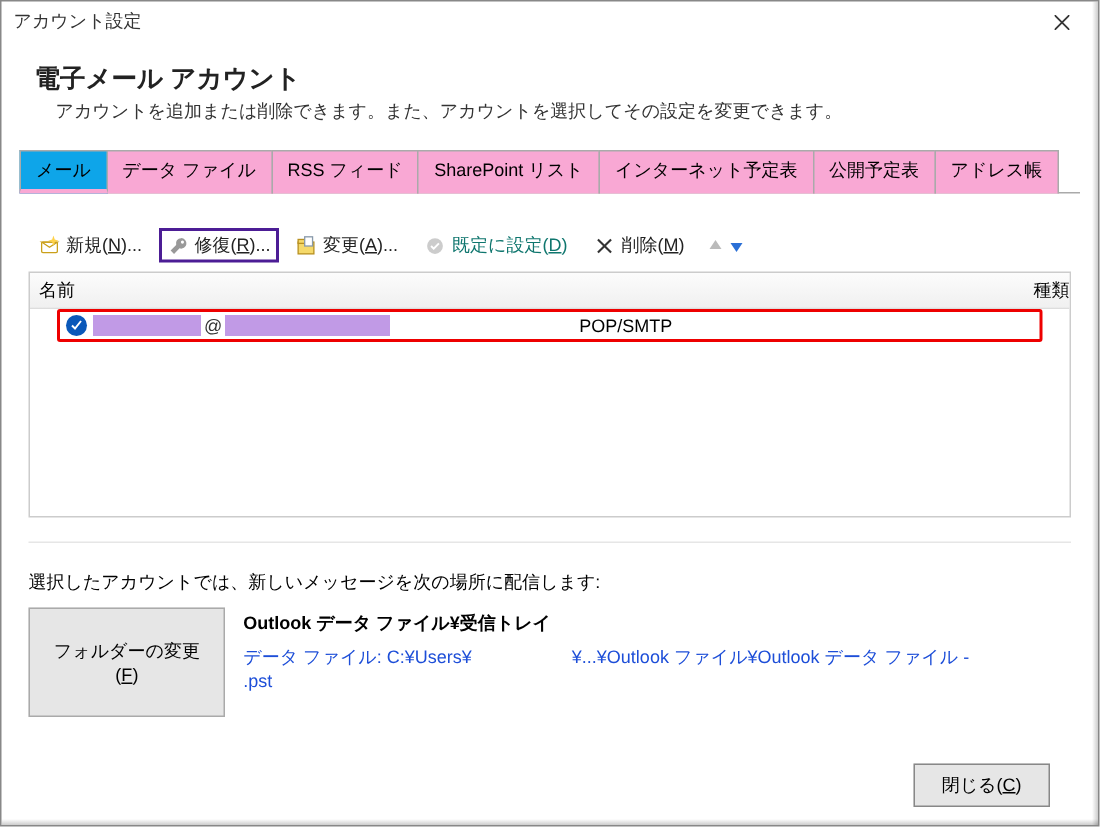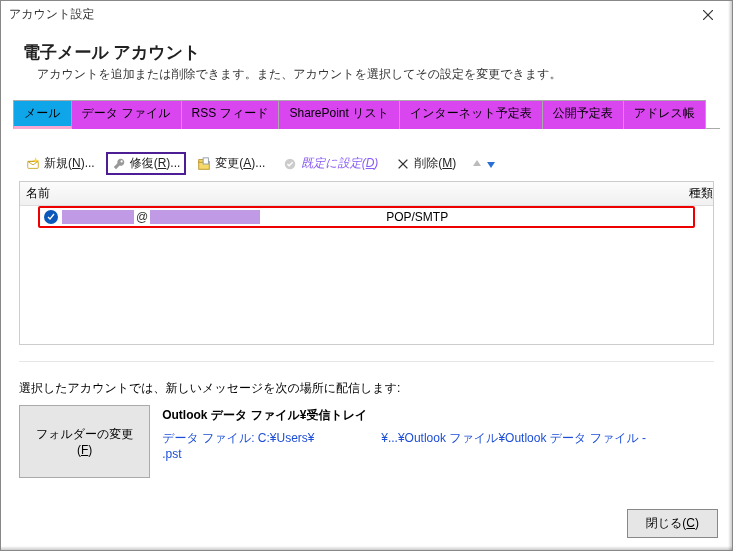--- a/index.html
+++ b/index.html
@@ -44,21 +44,21 @@
     .tabs {
       display: flex;
       gap: 0;
       position: relative;
       top: 1px;
     }
     .tab {
       padding: 4px 10px 4px 10px;
       border: 1px solid #aaa;
       border-bottom: none;
-      background: #d946ef;
+      background: #f9a8d4;
       margin-right: -1px;
       cursor: default;
       font-size: 12px;
     }
     .tab.active {
       background: #0ea5e9;
       border-bottom: 3px solid #f9a8d4;
       position: relative;
       z-index: 2;
     }
@@ -70,21 +70,21 @@
     }
     .tool-btn {
       display: flex; align-items: center;
       gap: 4px;
       padding: 2px 6px;
       font-size: 12px;
       color: #222;
       cursor: default;
       border: 1px solid transparent;
     }
-    .tool-btn.disabled { color: #8b5cf6; font-style: italic; }
+    .tool-btn.disabled { color: #0f766e; }
     .tool-btn .u { text-decoration: underline; }
     .redbox {
       border: 2px solid #4c1d95;
       padding: 1px 4px;
     }
     .icon-svg { width: 14px; height: 14px; flex: 0 0 14px; }
     .arrows { display: flex; gap: 2px; margin-left: 4px; }
     .arrow-up, .arrow-down { width: 12px; height: 12px; }
     .table-container {
       margin: 0 18px;
@@ -133,21 +133,21 @@
       font-size: 12px;
       cursor: default;
     }
     .change-folder-btn .u { text-decoration: underline; }
     .delivery-info { padding-top: 2px; }
     .delivery-info .bold { font-weight: bold; }
     .delivery-info .path { margin-top: 6px; color: #1d4ed8; font-size: 12px; }
     .footer {
       position: absolute;
       bottom: 12px;
-      right: 14px;
+      right: 32px;
     }
     .close-button {
       padding: 5px 18px;
       background: #e6e6e6;
       border: 1px solid #888;
       font-size: 12px;
       cursor: default;
     }
     .close-button .u { text-decoration: underline; }
     .side-shadow {

